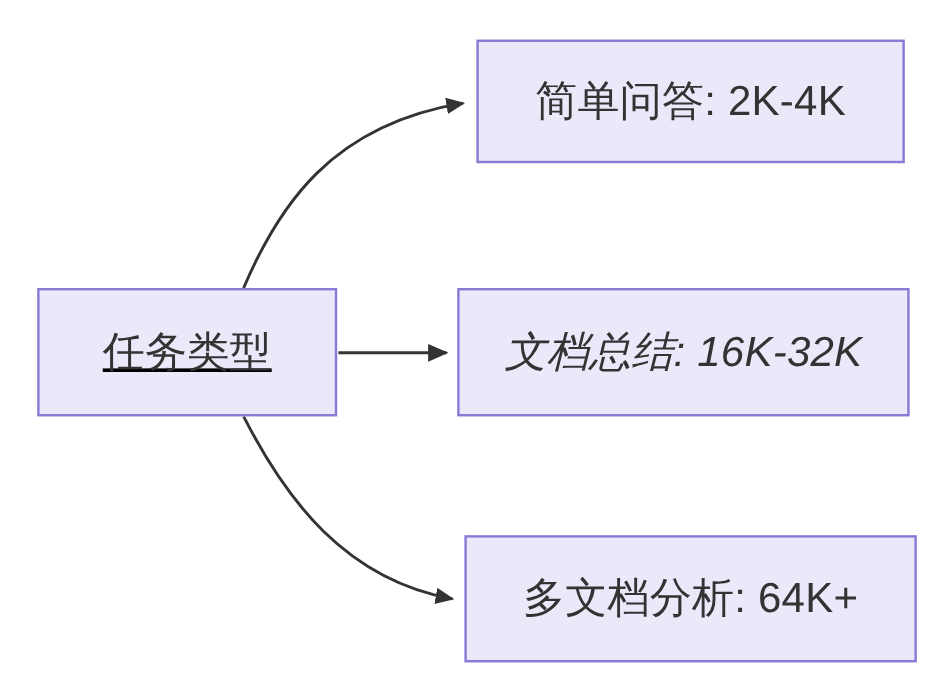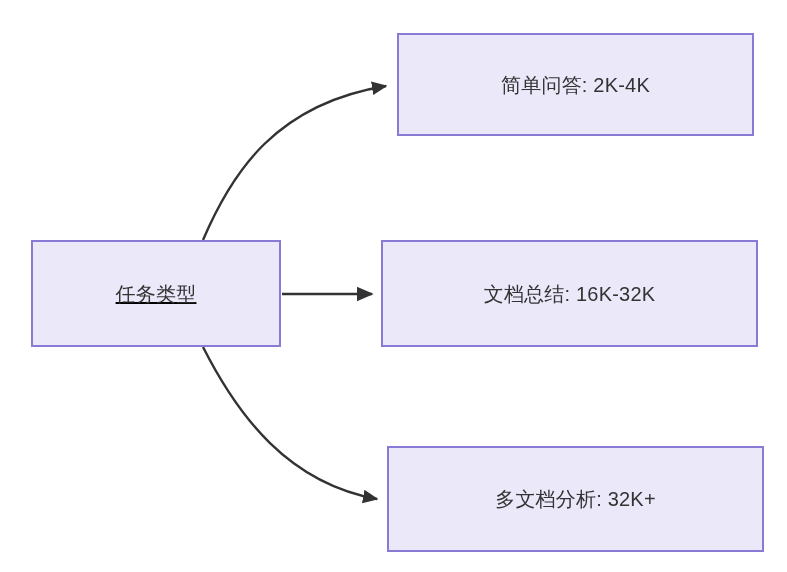--- a/index.html
+++ b/index.html
@@ -32,31 +32,31 @@
     background: #ebe8fa;
     border: 2px solid #8a7ad6;
     border-radius: 0px;
     display: flex;
     align-items: center;
     justify-content: center;
     z-index: 2;
   }
   .node-label {
     color: #333333;
-    font-size: 20px;
+    font-size: 35px;
     font-weight: 400;
     line-height: 1.2;
     letter-spacing: 0.2px;
     white-space: nowrap;
     text-align: center;
   }
   
   #node-root   { left: 31px;  top: 240px; width: 250px; height: 107px; text-decoration: underline; }
   #node-simple { left: 397px; top: 33px;  width: 357px; height: 103px; }
-  #node-doc    { left: 381px; top: 240px; width: 377px; height: 107px; }
+  #node-doc    { left: 381px; top: 240px; width: 377px; height: 107px; font-style: italic; }
   #node-multi  { left: 387px; top: 446px; width: 377px; height: 106px; }
 </style>
 </head>
 <body>
 
 <div id="canvas">
 
   <svg id="edge-layer" viewBox="0 0 787 572" width="787" height="572" xmlns="http://www.w3.org/2000/svg">
     <defs>
       <marker id="arrow" viewBox="0 0 10 10" refX="9" refY="5" markerWidth="6.5" markerHeight="6.5" orient="auto-start-reverse">
@@ -77,16 +77,16 @@
 
   <div class="node" id="node-simple">
     <span class="node-label">简单问答: 2K-4K</span>
   </div>
 
   <div class="node" id="node-doc">
     <span class="node-label">文档总结: 16K-32K</span>
   </div>
 
   <div class="node" id="node-multi">
-    <span class="node-label">多文档分析: 32K+</span>
+    <span class="node-label">多文档分析: 64K+</span>
   </div>
 
 </div>
 
 </body></html>

